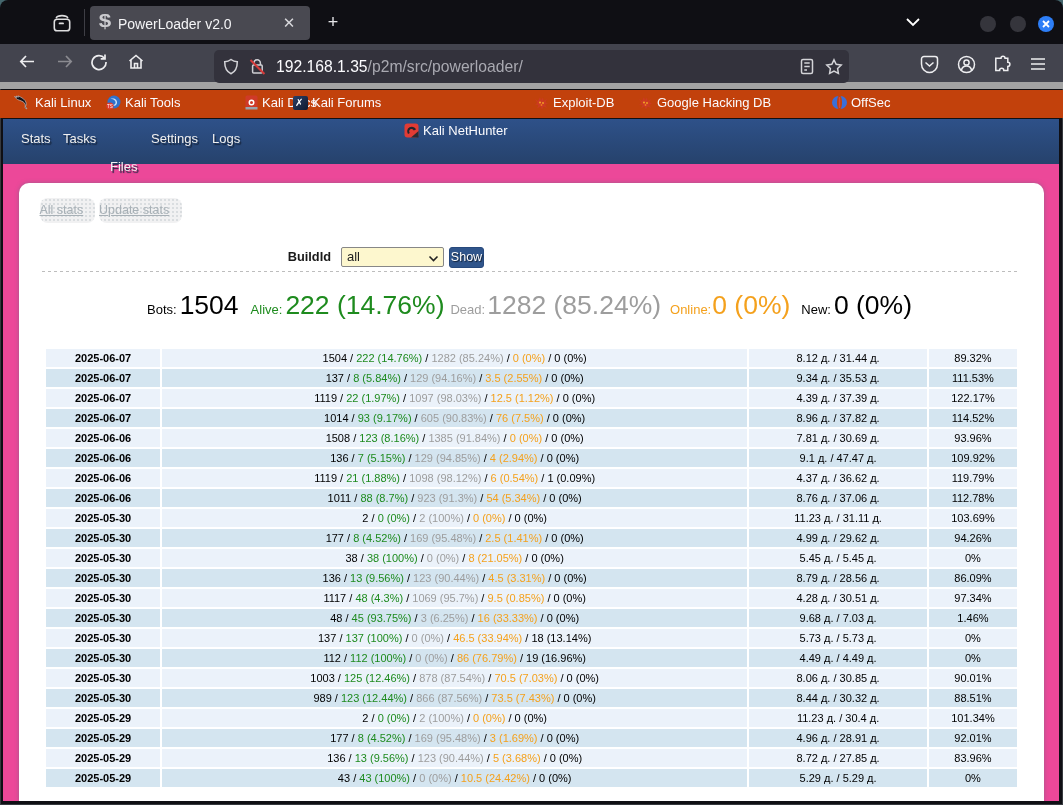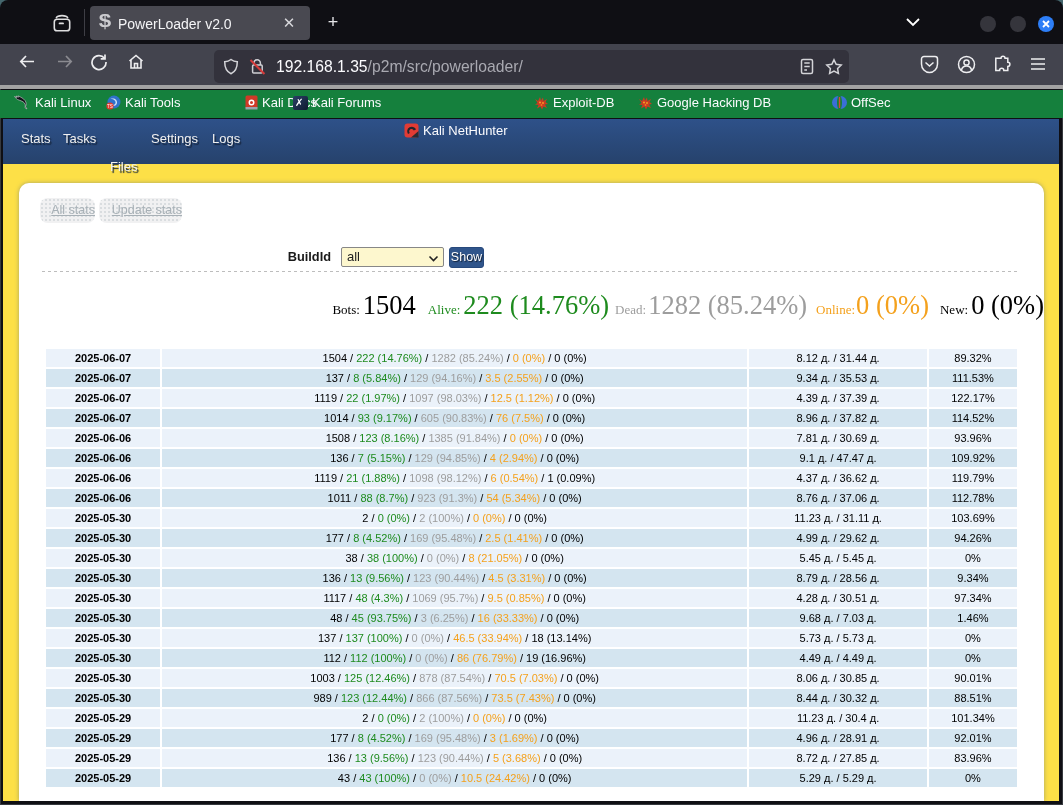--- a/index.html
+++ b/index.html
@@ -14,41 +14,41 @@
 .tab .fav { position:absolute; left:7px; top:2px; width:16px; text-align:center; color:#cbcbcf; font-size:19px; font-weight:bold; font-family:"Liberation Sans", sans-serif; transform:scaleX(1.18) translateY(2px); }
 .tab .ttl { position:absolute; left:28px; top:10px; color:#f4f4f6; font-size:14px; }
 .tab .cls { position:absolute; left:189px; top:7px; width:20px; height:20px; color:#d8d8dc; font-size:15px; text-align:center; line-height:20px; }
 .newtab { position:absolute; left:323px; top:13px; width:20px; height:20px; color:#e6e6e9; font-size:18px; text-align:center; line-height:18px; font-weight:normal; }
 .chev { position:absolute; left:905px; top:16px; }
 .wbtn { position:absolute; top:16px; width:16px; height:16px; border-radius:50%; background:#35353c; }
 .wbtn.b1 { left:980px; }
 .wbtn.b2 { left:1010px; }
 .wbtn.b3 { left:1038px; background:#2d7ef7; }
 .wbtn.b3 svg { position:absolute; left:3px; top:3px; }
-.toolbar { position:absolute; left:0; top:44px; width:1063px; height:45px; background:#43444e; border-bottom:4px solid #a3a3a3; z-index:2; }
+.toolbar { position:absolute; left:0; top:44px; width:1063px; height:45px; background:#43444e; border-bottom:7px solid #a3a3a3; z-index:2; }
 .tbico { position:absolute; top:9px; }
 .urlbar { position:absolute; left:214px; top:6px; width:635px; height:33px; background:#33323c; border-radius:5px; }
 .urltext { position:absolute; left:62px; top:8px; font-size:15.7px; color:#fbfbfe; white-space:nowrap; }
 .urltext .dim { color:#a9a9b1; }
-.bookbar { position:absolute; left:0; top:90px; width:1063px; height:28px; background:#15803d; z-index:2; }
+.bookbar { position:absolute; left:0; top:90px; width:1063px; height:28px; background:#c2410c; z-index:2; }
 .bm { position:absolute; top:5px; height:18px; font-size:13px; color:#fbfbfe; white-space:nowrap; }
 .bm svg, .bm .bi { vertical-align:-3px; margin-right:4px; }
-.page { position:absolute; left:3px; top:119px; width:1056px; height:682px; background:#fde047; overflow:hidden; z-index:1; }
+.page { position:absolute; left:3px; top:119px; width:1056px; height:682px; background:#ec4899; overflow:hidden; z-index:1; }
 .pnav { position:absolute; left:0; top:0; width:1056px; height:45px; background:linear-gradient(#2e5189, #26426c); }
 .pnav a { position:absolute; top:12px; color:#f0f0f0; font-size:13px; text-decoration:none; text-shadow:1.5px 1.5px 1px #16263f; }
 .panel { position:absolute; left:16px; top:64px; width:1025px; height:618px; background:#fff; border-radius:10px 10px 0 0; box-shadow:0 0 4px rgba(90,110,125,.55); }
-.pill { position:absolute; top:15px; height:25px; background-color:#f1f1f2; background-image:radial-gradient(rgba(198,204,209,.55) 1px, rgba(255,255,255,0) 1.1px); background-size:4px 4px; border-radius:8px; color:#a7b0b6; font-size:12.5px; text-align:right; line-height:24px; text-decoration:underline; }
+.pill { position:absolute; top:15px; height:25px; background-color:#f1f1f2; background-image:radial-gradient(rgba(198,204,209,.55) 1px, rgba(255,255,255,0) 1.1px); background-size:4px 4px; border-radius:8px; color:#a7b0b6; font-size:12.5px; text-align:left; line-height:24px; text-decoration:underline; }
 .pill1 { left:20.5px; width:55.5px; }
 .pill2 { left:80px; width:83px; }
 .bldlbl { position:absolute; left:210px; top:66px; width:102px; text-align:right; font-size:12.8px; font-weight:bold; color:#1a1a1a; }
 .sel { position:absolute; left:322px; top:64px; width:103px; height:20px; background:#fdf7ce; border:1px solid #878787; border-radius:2px; font-size:13px; color:#222; line-height:18px; padding-left:5px; }
 .sel svg { position:absolute; right:4px; top:5px; }
 .showbtn { position:absolute; left:430px; top:64px; width:35px; height:21px; background:#30558b; border:1px solid #27497c; border-radius:3px; color:#fff; font-size:12.5px; text-align:center; line-height:19px; text-shadow:1px 1px 1px rgba(0,0,0,.65); }
 .dashline { position:absolute; left:23px; top:88px; width:978px; height:1px; background:repeating-linear-gradient(90deg,#bdbdbd 0 3px,rgba(255,255,255,0) 3px 6px); }
-.stats { position:absolute; left:128px; top:107px; width:897px; text-align:right; white-space:nowrap;font-family:Liberation Serif, serif; }
+.stats { position:absolute; left:128px; top:107px; width:897px; text-align:left; white-space:nowrap; }
 .stats .sm { font-size:13px; }
 .stats .lg { font-size:26.5px; }
 .g { color:#1e8b1e; } .gr { color:#9d9d9d; } .o { color:#f4a11d; } .bk { color:#000; }
 table { position:absolute; left:25px; top:164px; width:975px; border-collapse:separate; border-spacing:2px; font-size:11px; }
 th { height:20px; font-weight:bold; color:#222; background:#eef1f4; background-image:repeating-linear-gradient(135deg, rgba(188,200,212,.13) 0 1.5px, rgba(255,255,255,0) 1.5px 3.5px), linear-gradient(#fcfdfe, #e7ebef); text-align:center; padding:0; }
 td { height:18px; padding:0; text-align:center; color:#000; }
 tr.odd td { background:#ebf2fa; }
 tr.even td { background:#d4e5f0; }
 td.d { font-weight:bold; }
 .c1 { width:109px; } .c2 { width:537px; } .c3 { width:178px; } .c4 { width:141px; }
@@ -256,21 +256,21 @@
       <tr class="odd">
               <td class="d">2025-05-30</td>
               <td>38 / <span class="g">38 (100%)</span> / <span class="gr">0 (0%)</span> / <span class="o">8 (21.05%)</span> / 0 (0%)</td>
               <td>5.45 д. / 5.45 д.</td>
               <td>0%</td>
             </tr>
       <tr class="even">
               <td class="d">2025-05-30</td>
               <td>136 / <span class="g">13 (9.56%)</span> / <span class="gr">123 (90.44%)</span> / <span class="o">4.5 (3.31%)</span> / 0 (0%)</td>
               <td>8.79 д. / 28.56 д.</td>
-              <td>9.34%</td>
+              <td>86.09%</td>
             </tr>
       <tr class="odd">
               <td class="d">2025-05-30</td>
               <td>1117 / <span class="g">48 (4.3%)</span> / <span class="gr">1069 (95.7%)</span> / <span class="o">9.5 (0.85%)</span> / 0 (0%)</td>
               <td>4.28 д. / 30.51 д.</td>
               <td>97.34%</td>
             </tr>
       <tr class="even">
               <td class="d">2025-05-30</td>
               <td>48 / <span class="g">45 (93.75%)</span> / <span class="gr">3 (6.25%)</span> / <span class="o">16 (33.33%)</span> / 0 (0%)</td>

